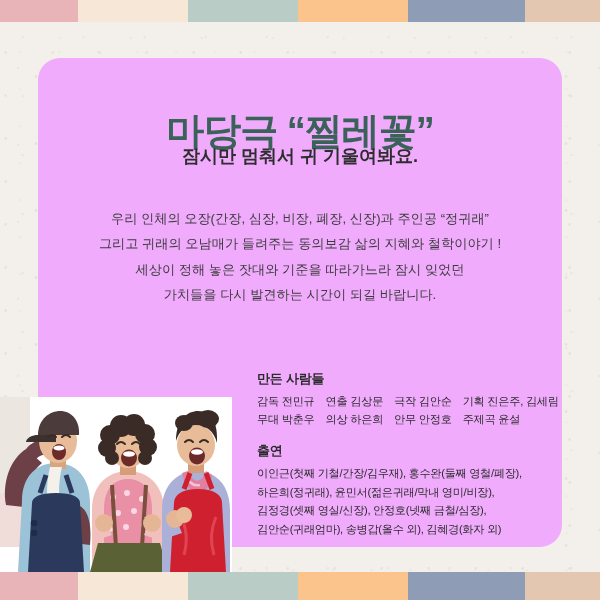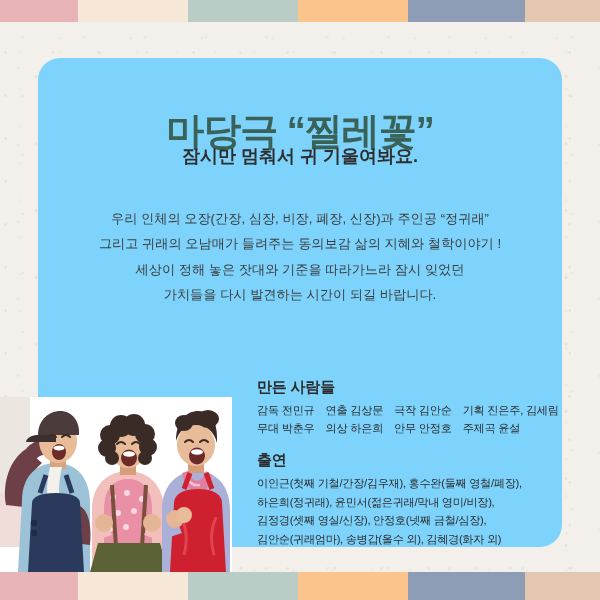--- a/index.html
+++ b/index.html
@@ -51,21 +51,21 @@
   .strip-bottom { bottom: 0; height: 28px; }
   .strip .swatch { height: 100%; }
 
   
   .card {
     position: absolute;
     left: 38px;
     top: 58px;
     width: 524px;
     height: 489px;
-    background: #7dd3fc;
+    background: #f0abfc;
     border-radius: 22px;
     z-index: 3;
   }
 
   
   .title {
     position: absolute;
     left: 0;
     right: 0;
     top: 28px;
@@ -123,25 +123,24 @@
 
   
   .credits {
     position: absolute;
     left: 219px;
     top: 312px;
     width: 296px;
     color: #2b2b2b;
   }
   .credits-heading {
-    font-size: 15px;
+    font-size: 13px;
     font-weight: 700;
     margin-bottom: 4px;
     letter-spacing: -0.2px;
-    margin-top: 8px;
   }
   .credits-line {
     font-size: 11.2px;
     font-weight: 500;
     line-height: 1.62;
     letter-spacing: -0.25px;
     white-space: nowrap;
   }
   .credits-line .gap { display: inline-block; width: 11px; }
   .cast-block { margin-top: 14px; }

